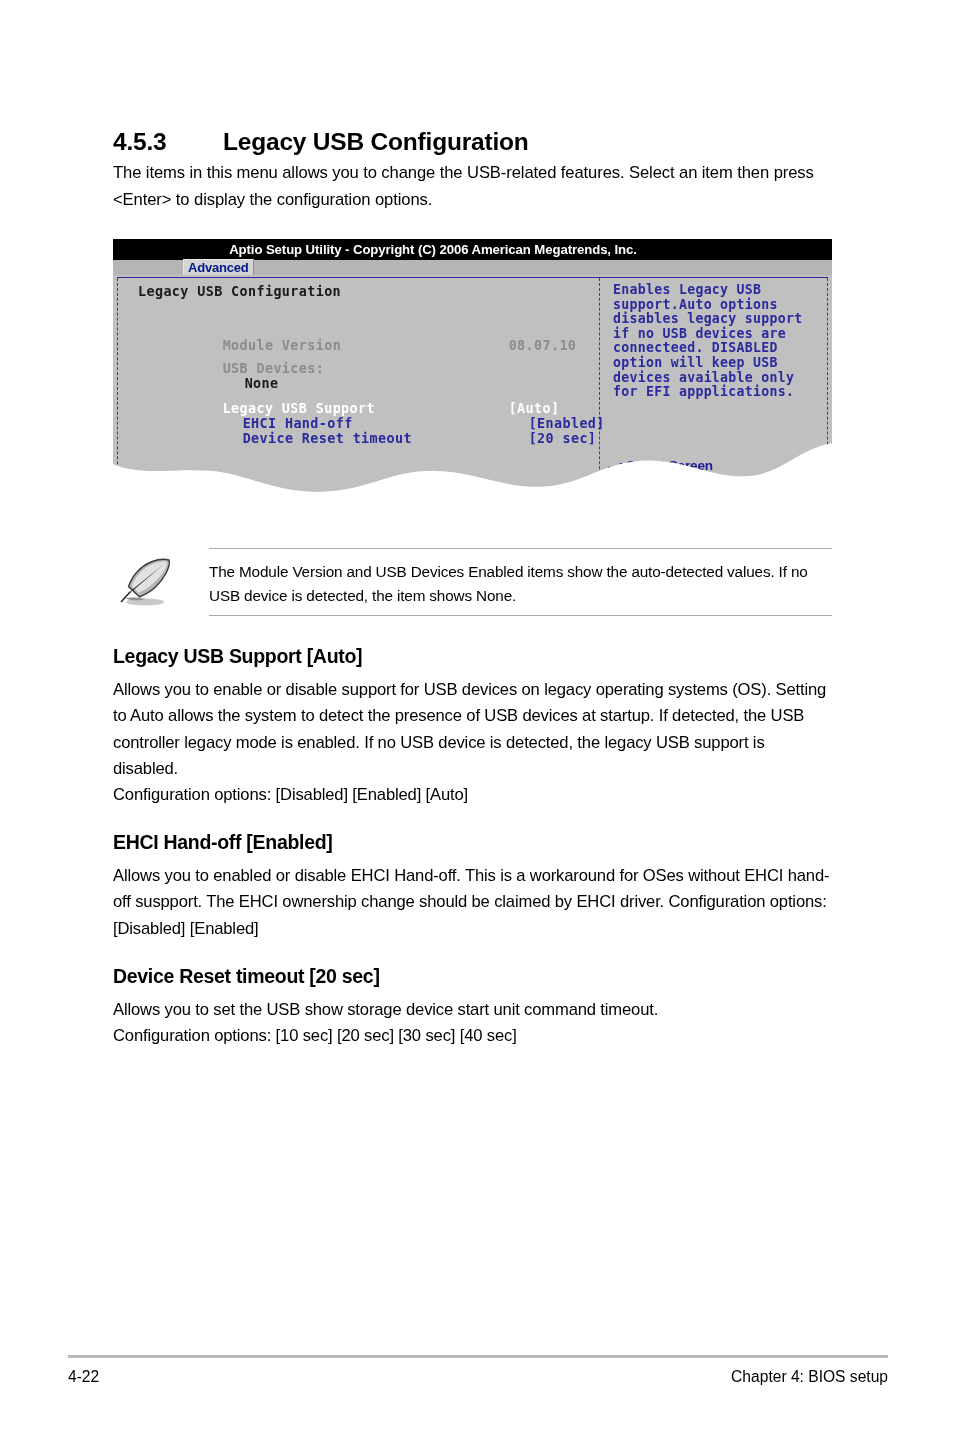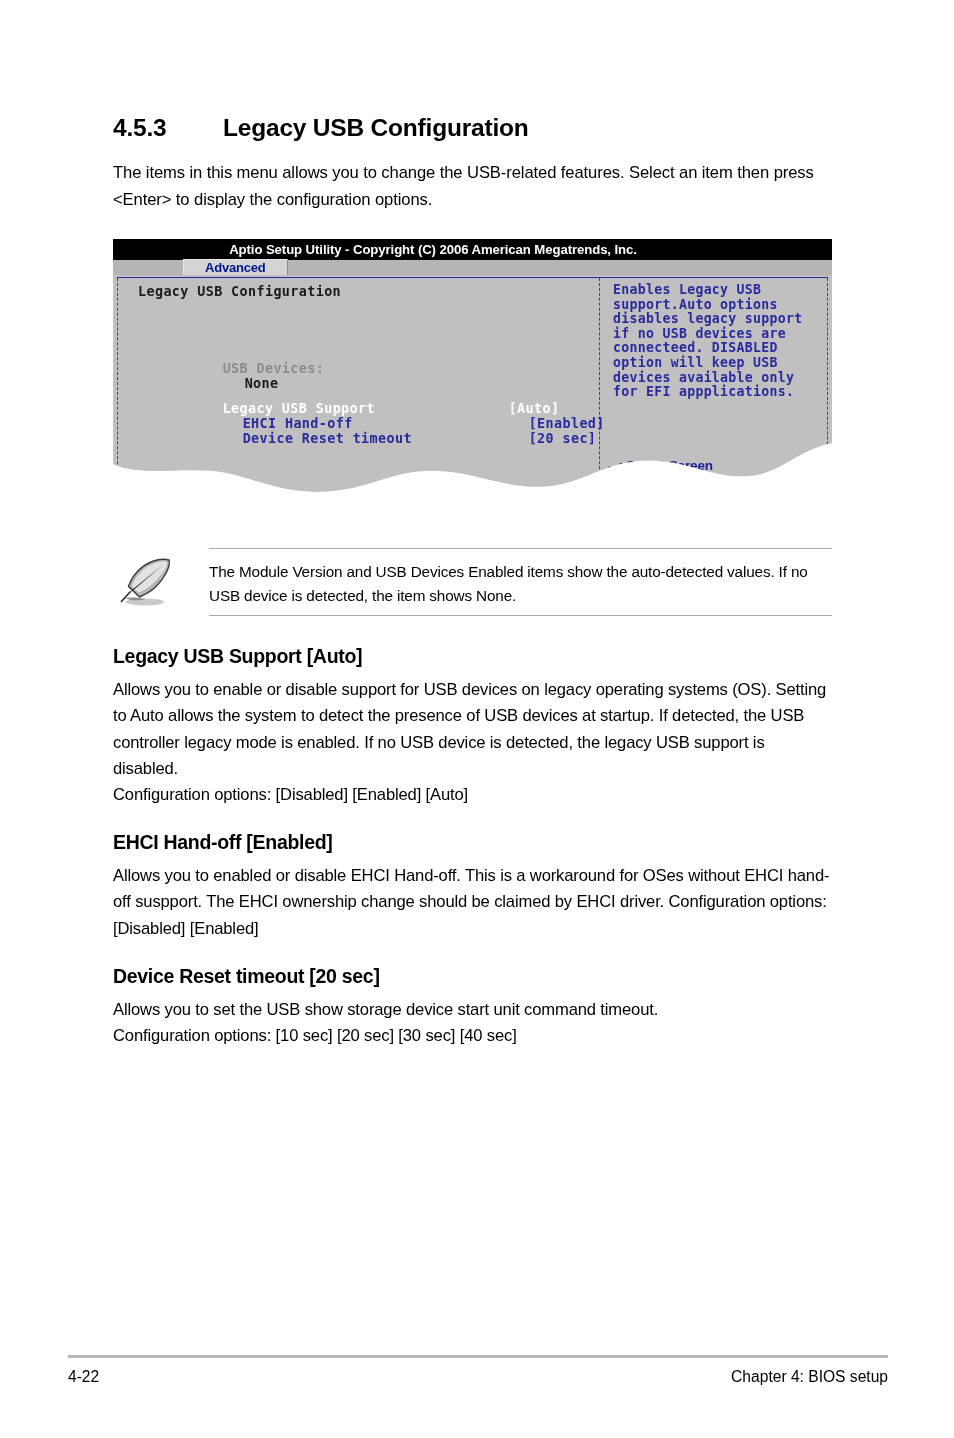--- a/index.html
+++ b/index.html
@@ -17,21 +17,21 @@
   
   .page {
     position: absolute;
     inset: 0;
   }
 
   
   .sec-heading {
     position: absolute;
     left: 113px;
-    top: 114px;
+    top: 128px;
     width: 730px;
     display: flex;
     align-items: baseline;
     font-size: 24.5px;
     font-weight: bold;
     letter-spacing: -0.2px;
   }
   .sec-num { width: 110px; flex: 0 0 110px; }
   .sec-title { flex: 1 1 auto; }
 
@@ -82,21 +82,21 @@
     position: absolute;
     left: 0; top: 21px;
     width: 719px;
     height: 15px;
     background: #b5b5b5;
   }
   .bios-tab {
     position: absolute;
     left: 70px; top: 20px;
     height: 16px;
-    padding: 0 21px;
+    padding: 0 4px;
     background: #d4d4d4;
     color: #00168c;
     font-family: "Liberation Sans", sans-serif;
     font-size: 13px;
     font-weight: bold;
     line-height: 16px;
     letter-spacing: -0.2px;
     border-top: 1px solid #e8e8e8;
     border-left: 1px solid #e8e8e8;
     border-right: 1px solid #8a8a8a;
@@ -288,20 +288,23 @@
 
       <div class="bios-body">
 
         <div class="bios-frame-left-top"></div>
         <div class="bios-ledge"></div>
         <div class="bios-vdiv"></div>
         <div class="bios-redge"></div>
 
         <div class="bios-head">Legacy USB Configuration</div>
 
+        <div class="bios-row" style="top:48px">
+          <span class="lbl dim">Module Version</span><span class="dim">08.07.10</span>
+        </div>
 
         <div class="bios-row" style="top:71px">
           <span class="dim">USB Devices:</span>
         </div>
         <div class="bios-row" style="top:86px; left:47px">
           <span class="strong-dark">None</span>
         </div>
 
         <div class="bios-row" style="top:111px">
           <span class="lbl white">Legacy USB Support</span><span class="white">[Auto]</span>

